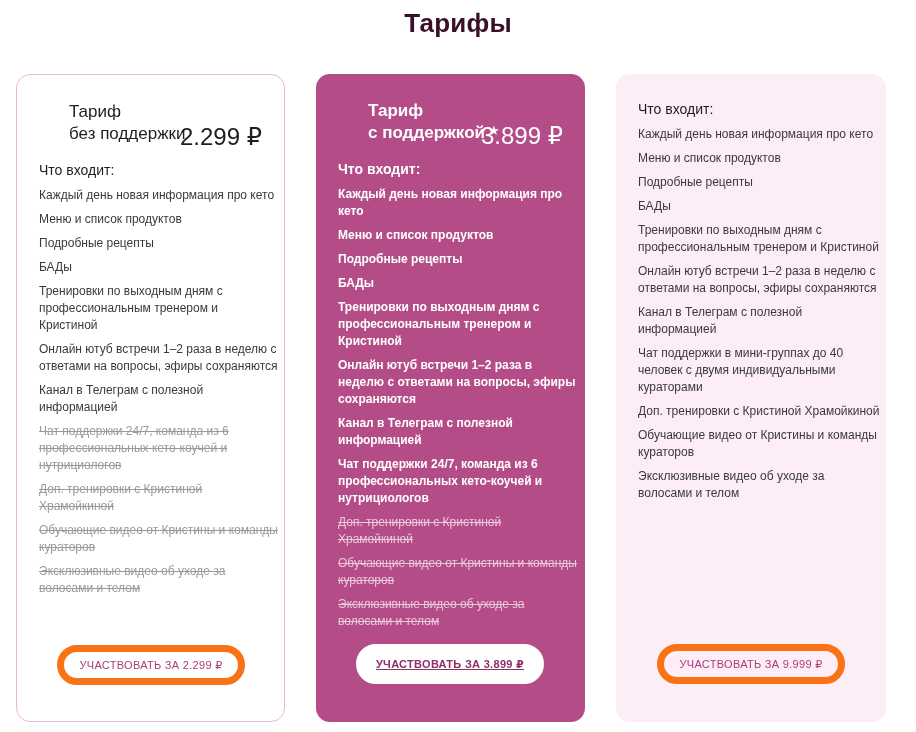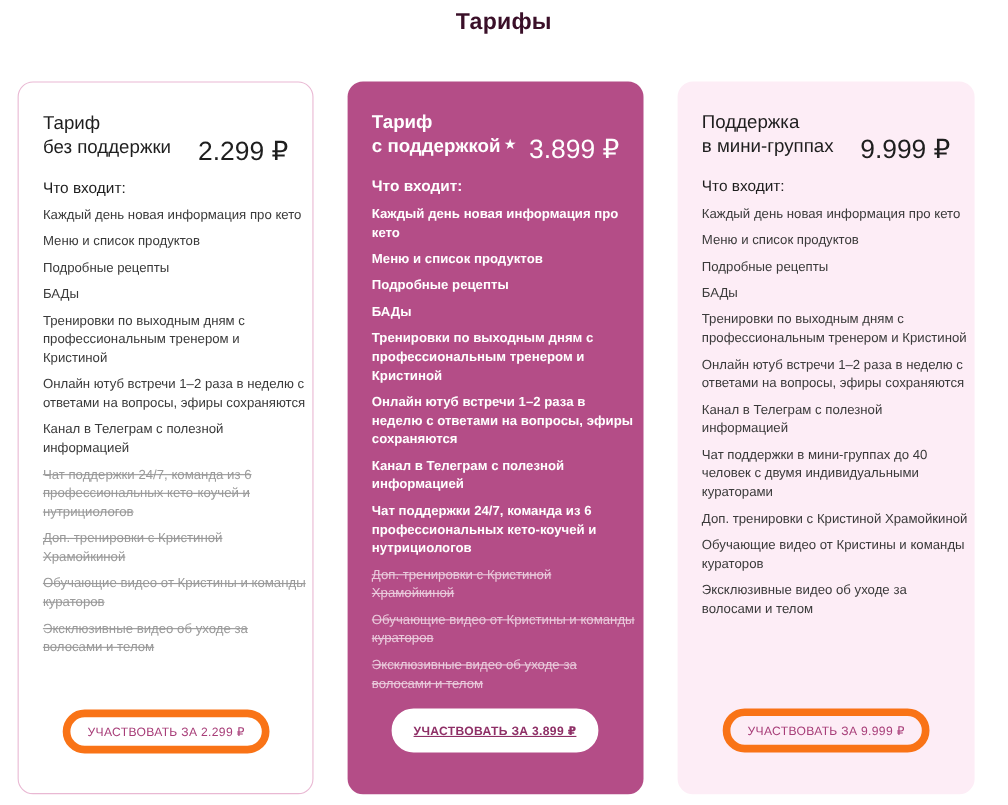--- a/index.html
+++ b/index.html
@@ -1,29 +1,29 @@
 <!DOCTYPE html>
 <html><head>
 <meta charset="utf-8">
 <style>
   * { box-sizing: border-box; margin: 0; padding: 0; }
   html, body { width: 916px; height: 732px; background: #ffffff; overflow: hidden; }
   body { font-family: "Liberation Sans", "DejaVu Sans", sans-serif; color: #2b2b2b; position: relative; }
   .page-title {
     position: absolute; top: 8px; left: 0; width: 916px; text-align: center;
-    font-size: 21px; color: #3a0f28; letter-spacing: 0.2px;
+    font-size: 26px; color: #3a0f28; letter-spacing: 0.2px;
   }
   .card {
     position: absolute; top: 74px; height: 648px; border-radius: 14px;
     padding: 26px 0 0 22px;
   }
   .card.plain { left: 16px; width: 269px; background: #ffffff; border: 1px solid #e9b8d3; }
   .card.featured { left: 316px; width: 269px; background: #b44d87; color: #ffffff; }
   .card.soft { left: 616px; width: 270px; background: #fdedf6; }
-  .head { position: relative; height: 60px; }
+  .head { position: relative; height: 60px; margin-left: 30px; }
   .plan-name { font-size: 17px; line-height: 22px; color: #1e1e1e; }
   .featured .plan-name { color: #ffffff; font-weight: bold; }
   .star { font-size: 13px; vertical-align: top; margin-left: 3px; position: relative; top: -2px; }
   .price { position: absolute; right: 22px; top: 22px; font-size: 24px; color: #1e1e1e; }
   .featured .price { color: #ffffff; }
   .includes { font-size: 14px; color: #1e1e1e; margin-top: 0px; margin-bottom: 8px; line-height: 18px; }
   .featured .includes { color: #ffffff; font-weight: bold; }
   .features { list-style: none; }
   .feature { font-size: 12px; line-height: 17px; color: #3a3a3a; margin-bottom: 7px; padding-right: 6px; }
   .featured .feature { color: #ffffff; font-weight: bold; }
@@ -87,27 +87,20 @@
       <li class="feature">Канал в Телеграм с полезной информацией</li>
       <li class="feature">Чат поддержки 24/7, команда из 6 профессиональных кето-коучей и нутрициологов</li>
       <li class="feature off">Доп. тренировки с Кристиной Храмойкиной</li>
       <li class="feature off">Обучающие видео от Кристины и команды кураторов</li>
       <li class="feature off">Эксклюзивные видео об уходе за волосами и телом</li>
     </ul>
   <button class="cta">УЧАСТВОВАТЬ ЗА 3.899 ₽</button>
 </div>
 
 <div class="card soft">
-  <div class="head">
-    <div class="plan-name">
-      <div>Поддержка</div>
-      <div>в мини-группах</div>
-    </div>
-    <div class="price">9.999 ₽</div>
-  </div>
   <div class="includes">Что входит:</div>
   <ul class="features">
       <li class="feature">Каждый день новая информация про кето</li>
       <li class="feature">Меню и список продуктов</li>
       <li class="feature">Подробные рецепты</li>
       <li class="feature">БАДы</li>
       <li class="feature">Тренировки по выходным дням с профессиональным тренером и Кристиной</li>
       <li class="feature">Онлайн ютуб встречи 1–2 раза в неделю с ответами на вопросы, эфиры сохраняются</li>
       <li class="feature">Канал в Телеграм с полезной информацией</li>
       <li class="feature">Чат поддержки в мини-группах до 40 человек с двумя индивидуальными кураторами</li>

